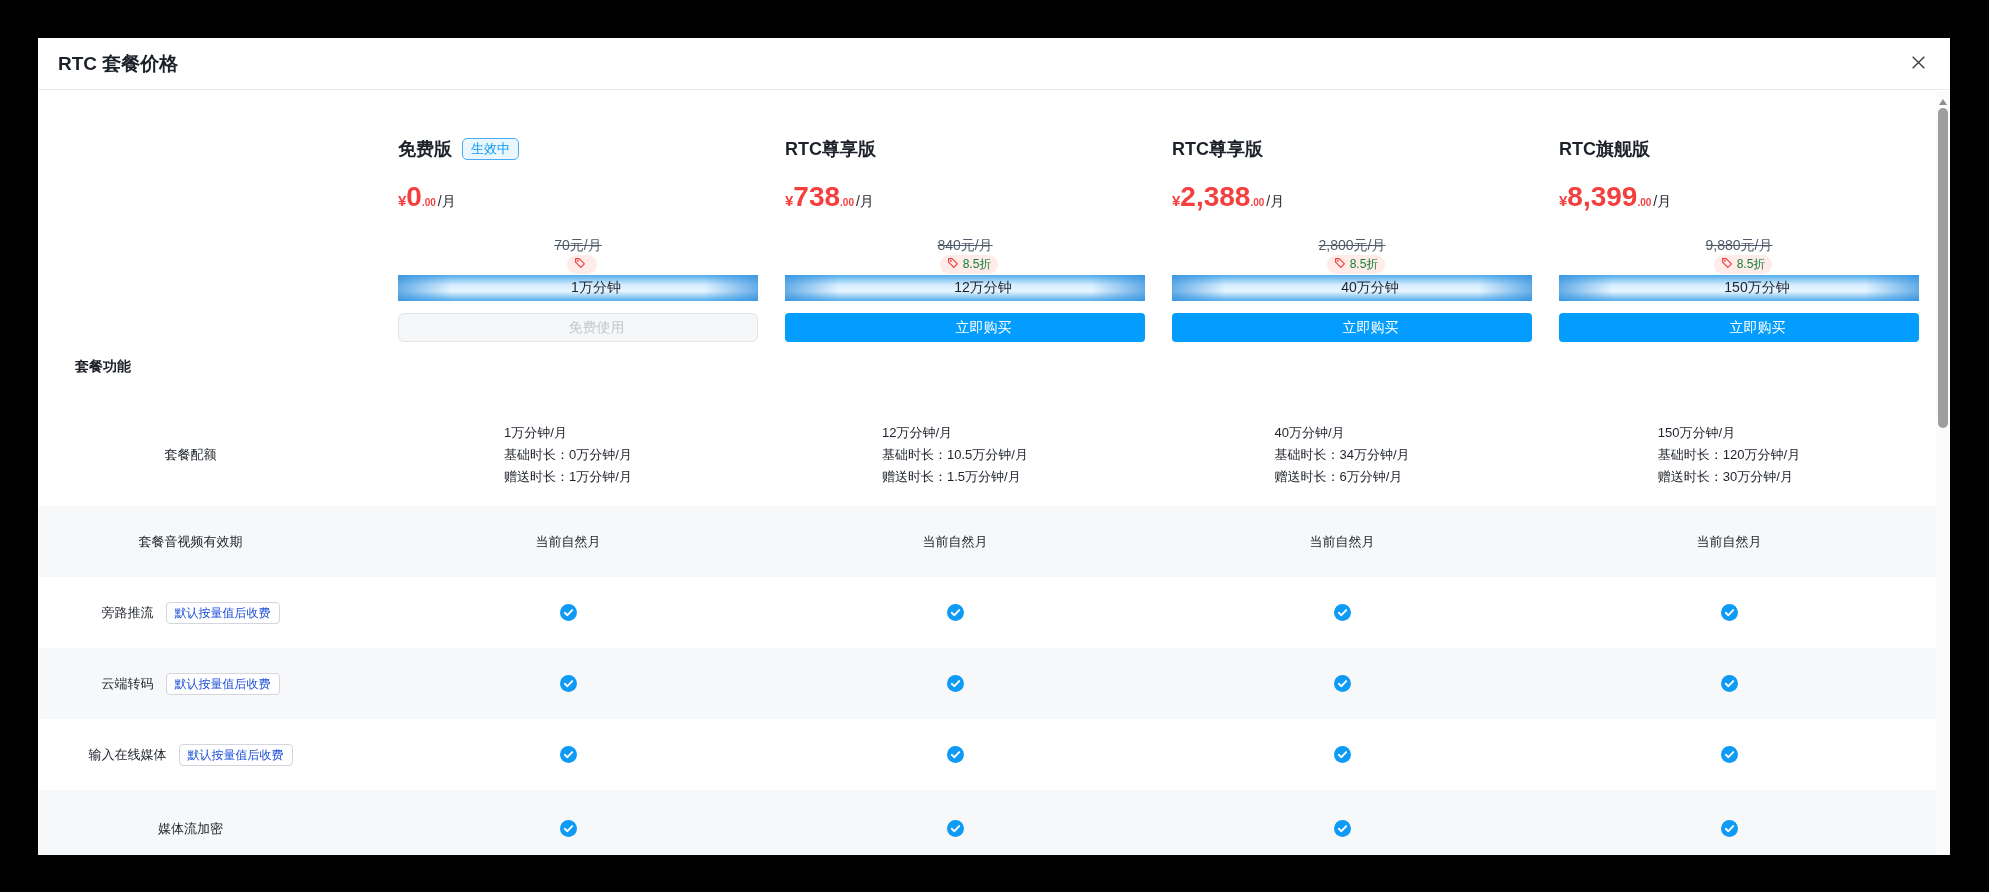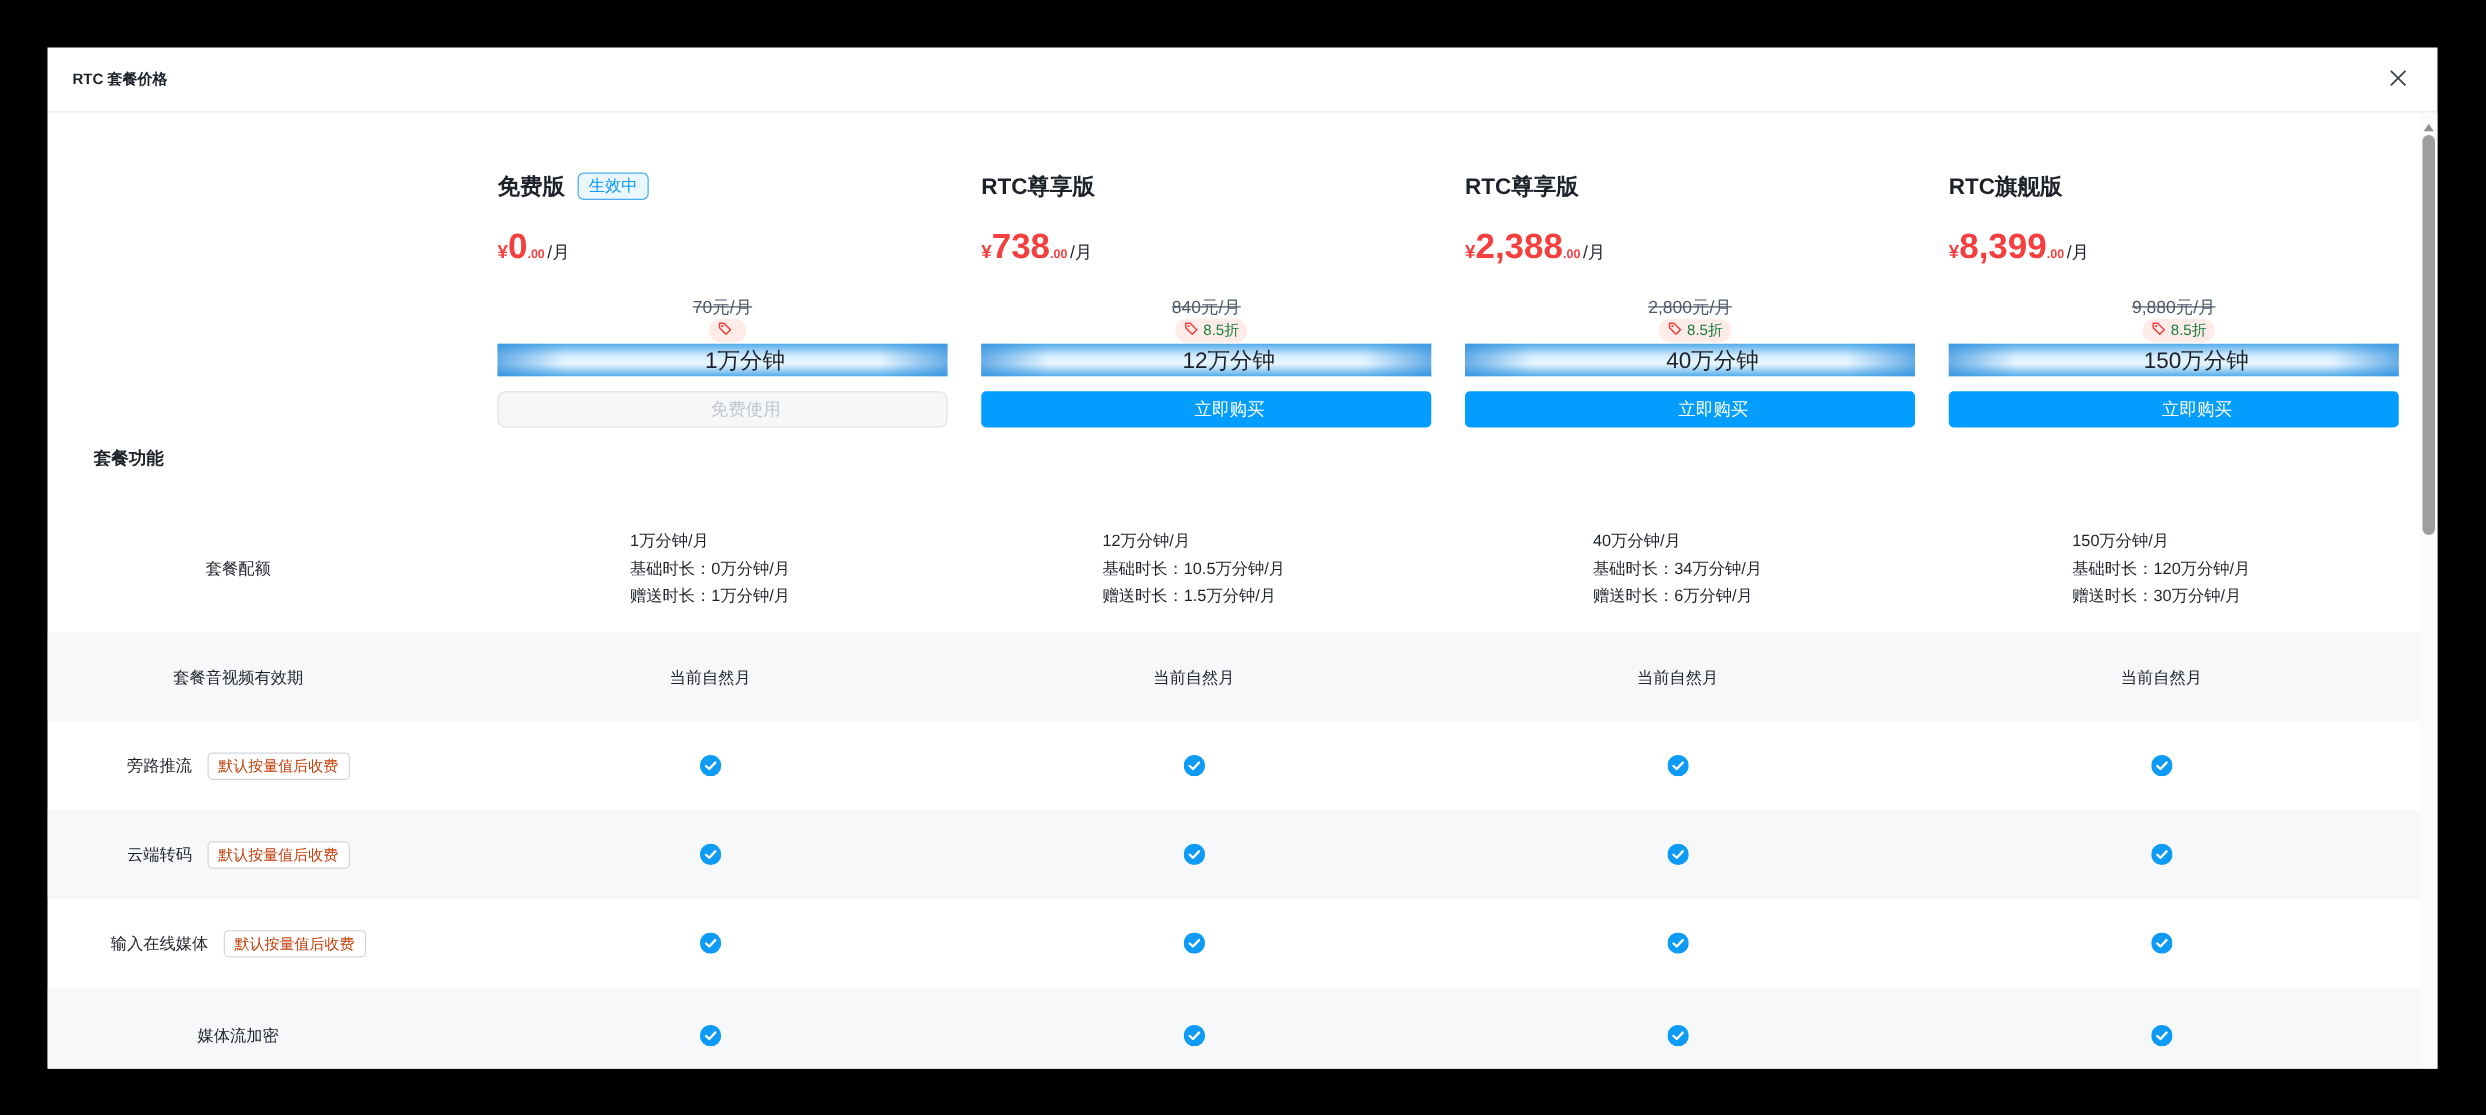--- a/index.html
+++ b/index.html
@@ -3,21 +3,21 @@
 <meta charset="utf-8">
 <style>
   html,body{margin:0;padding:0;}
   body{
     width:1989px;height:892px;background:#000;position:relative;overflow:hidden;
     font-family:"Liberation Sans","DejaVu Sans",sans-serif;
     -webkit-font-smoothing:antialiased;
   }
   .modal{position:absolute;left:38px;top:38px;width:1912px;height:817px;background:#fff;overflow:hidden;}
   .modal-header{height:52px;border-bottom:1px solid #e8e9eb;display:flex;align-items:center;padding:0 20px;box-sizing:border-box;}
-  .modal-title{font-size:12px;font-weight:700;color:#1d2129;}
+  .modal-title{font-size:19px;font-weight:700;color:#1d2129;}
   .close-btn{position:absolute;right:22px;top:16px;width:20px;height:20px;display:flex;align-items:center;justify-content:center;cursor:pointer;background:none;border:none;padding:0;}
 
   
   .scrollbar{position:absolute;top:53px;right:0;bottom:0;width:14px;background:#fbfbfc;}
   .scroll-arrow-up{width:0;height:0;border-left:4px solid transparent;border-right:4px solid transparent;border-bottom:6px solid #8f8f8f;margin:8px auto 0;}
   .scroll-thumb{position:absolute;top:17px;left:2px;width:10px;height:320px;background:#9e9e9e;border-radius:5px;}
 
   .content{position:absolute;left:0;top:53px;right:14px;bottom:0;overflow:hidden;}
   .grid{display:grid;grid-template-columns:333px 380px 380px 380px 380px;column-gap:7px;}
 
@@ -27,41 +27,41 @@
   .plan-name{display:flex;align-items:center;font-size:18px;font-weight:700;color:#1d2129;height:24px;}
   .active-badge{margin-left:10px;font-size:13px;font-weight:400;color:#0798f8;background:#eaf7ff;border:1px solid #49acf3;border-radius:5px;padding:1px 8px 2px;line-height:17px;}
   .price-line{margin-top:22px;display:flex;align-items:baseline;color:#f53f3f;height:34px;}
   .price-currency{font-size:15px;font-weight:600;}
   .price-int{font-size:28px;font-weight:600;line-height:1;}
   .price-dec{font-size:10px;font-weight:700;}
   .price-unit{font-size:14px;font-weight:400;color:#1d2129;margin-left:2px;}
   .old-price-line{margin-top:20px;display:flex;align-items:center;height:20px;flex-direction:column;}
   .old-price{font-size:14px;color:#4e5969;text-decoration:line-through;}
   .discount-pill{margin-left:8px;display:inline-flex;align-items:flex-start;gap:4px;background:#ffece8;border-radius:10px;padding:2px 7px;color:#15803d;font-size:12px;line-height:14px;}
-  .quota-bar{margin-top:18px;height:26px;display:flex;align-items:center;justify-content:center;font-size:18px;color:#1d2129;
+  .quota-bar{margin-top:18px;height:26px;display:flex;align-items:center;justify-content:center;font-size:14px;color:#1d2129;
     background:
       linear-gradient(90deg, rgba(47,142,222,0.70) 0%, rgba(120,190,245,0) 15%, rgba(120,190,245,0) 85%, rgba(47,142,222,0.70) 100%),
       linear-gradient(180deg, #54adea 0%, #d6edfe 38%, #e9f6ff 62%, #54adea 100%);
     padding-left: 36px;
   }
   .plan-btn{margin-top:12px;height:29px;border-radius:4px;display:flex;align-items:center;justify-content:center;font-size:14px;cursor:pointer;box-sizing:border-box;font-family:inherit;padding-left:43px;}
   .plan-btn.primary{background:#029dfe;color:#fff;border:none;}
   .plan-btn.disabled{background:#f6f7f8;color:#c2c7cd;border:1px solid #e2e3e5;border-radius:6px;cursor:default;}
 
   
   .section-title{margin-top:13px;padding-left:37px;font-size:14px;font-weight:700;color:#1d2129;height:22px;line-height:22px;}
   .feat-row{box-sizing:border-box;}
   .feat-row.stripe{background:#f7f8fa;}
   .row-quota{margin-top:27px;height:102px;}
   .row-h{height:71px;}
   .row-last{height:77px;}
   .feat-row .grid{height:100%;}
   .label-cell{display:flex;align-items:center;justify-content:center;height:100%;padding-right:28px;box-sizing:border-box;}
   .feat-label{font-size:13px;color:#1d2129;}
-  .billing-tag{margin-left:12px;font-size:12px;color:#c2410c;background:#fff;border:1px solid #d3d6da;border-radius:4px;padding:2px 8px;line-height:16px;white-space:nowrap;text-align:right;}
+  .billing-tag{margin-left:12px;font-size:12px;color:#1d4ed8;background:#fff;border:1px solid #d3d6da;border-radius:4px;padding:2px 8px;line-height:16px;white-space:nowrap;text-align:right;}
   .value-cell{display:flex;align-items:center;justify-content:center;height:100%;}
   .quota-block{text-align:left;font-size:13px;color:#1d2129;line-height:22px;}
   .validity-text{font-size:13px;color:#1d2129;}
   .check{width:17px;height:17px;display:block;}
 </style>
 </head>
 <body>
 
 <div class="modal">
 

